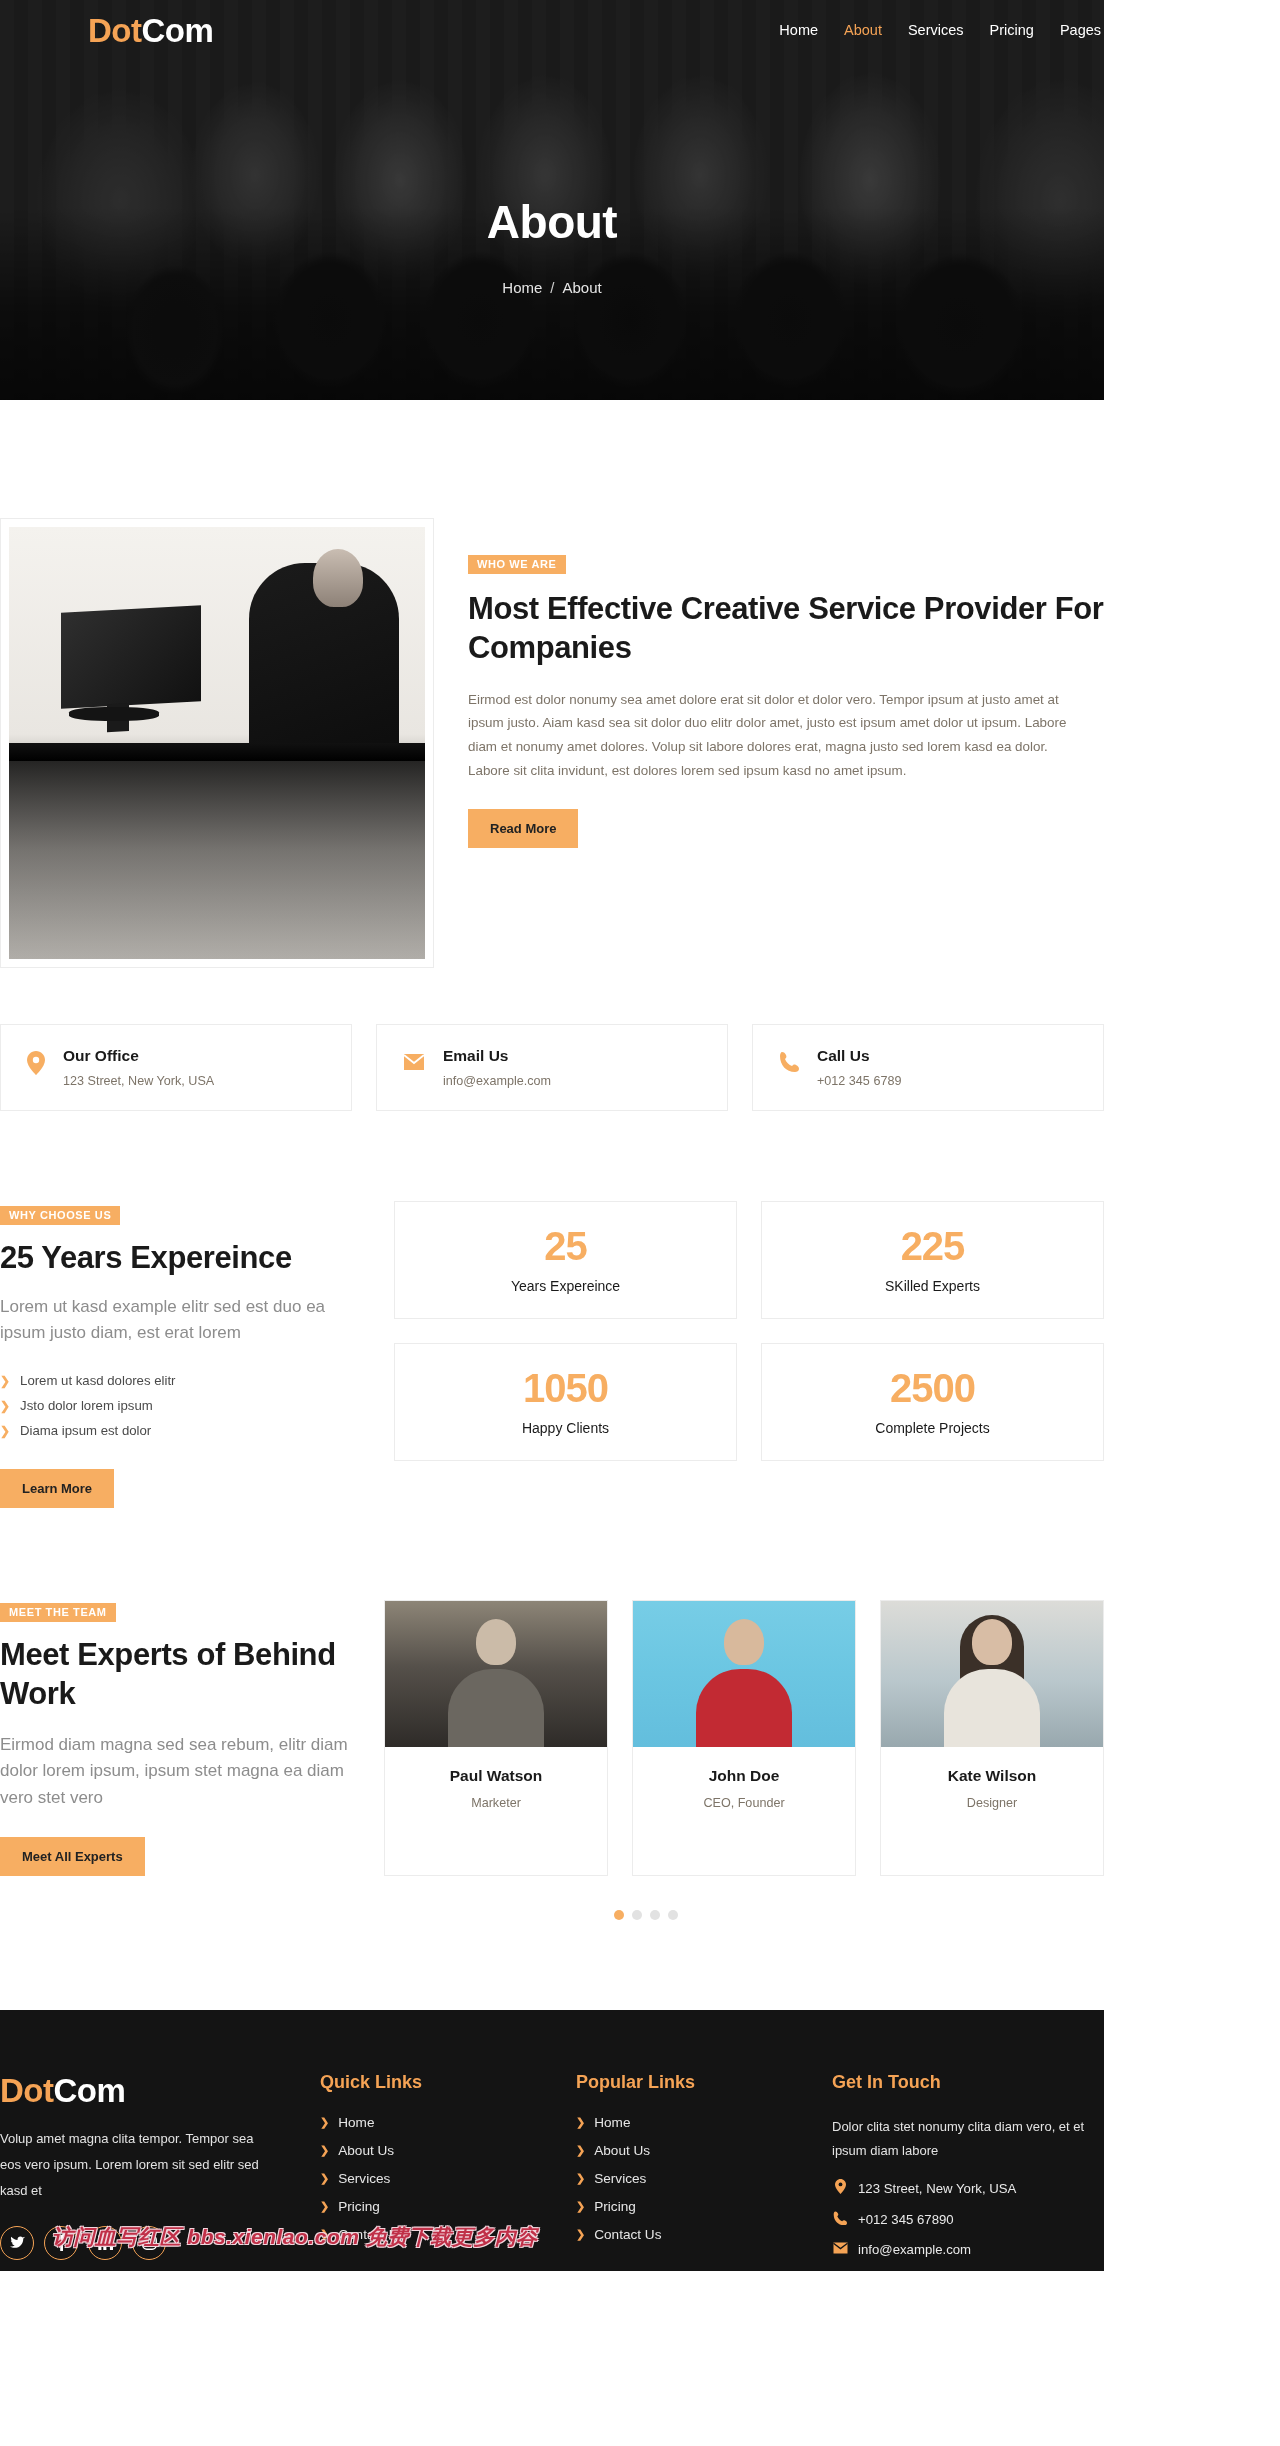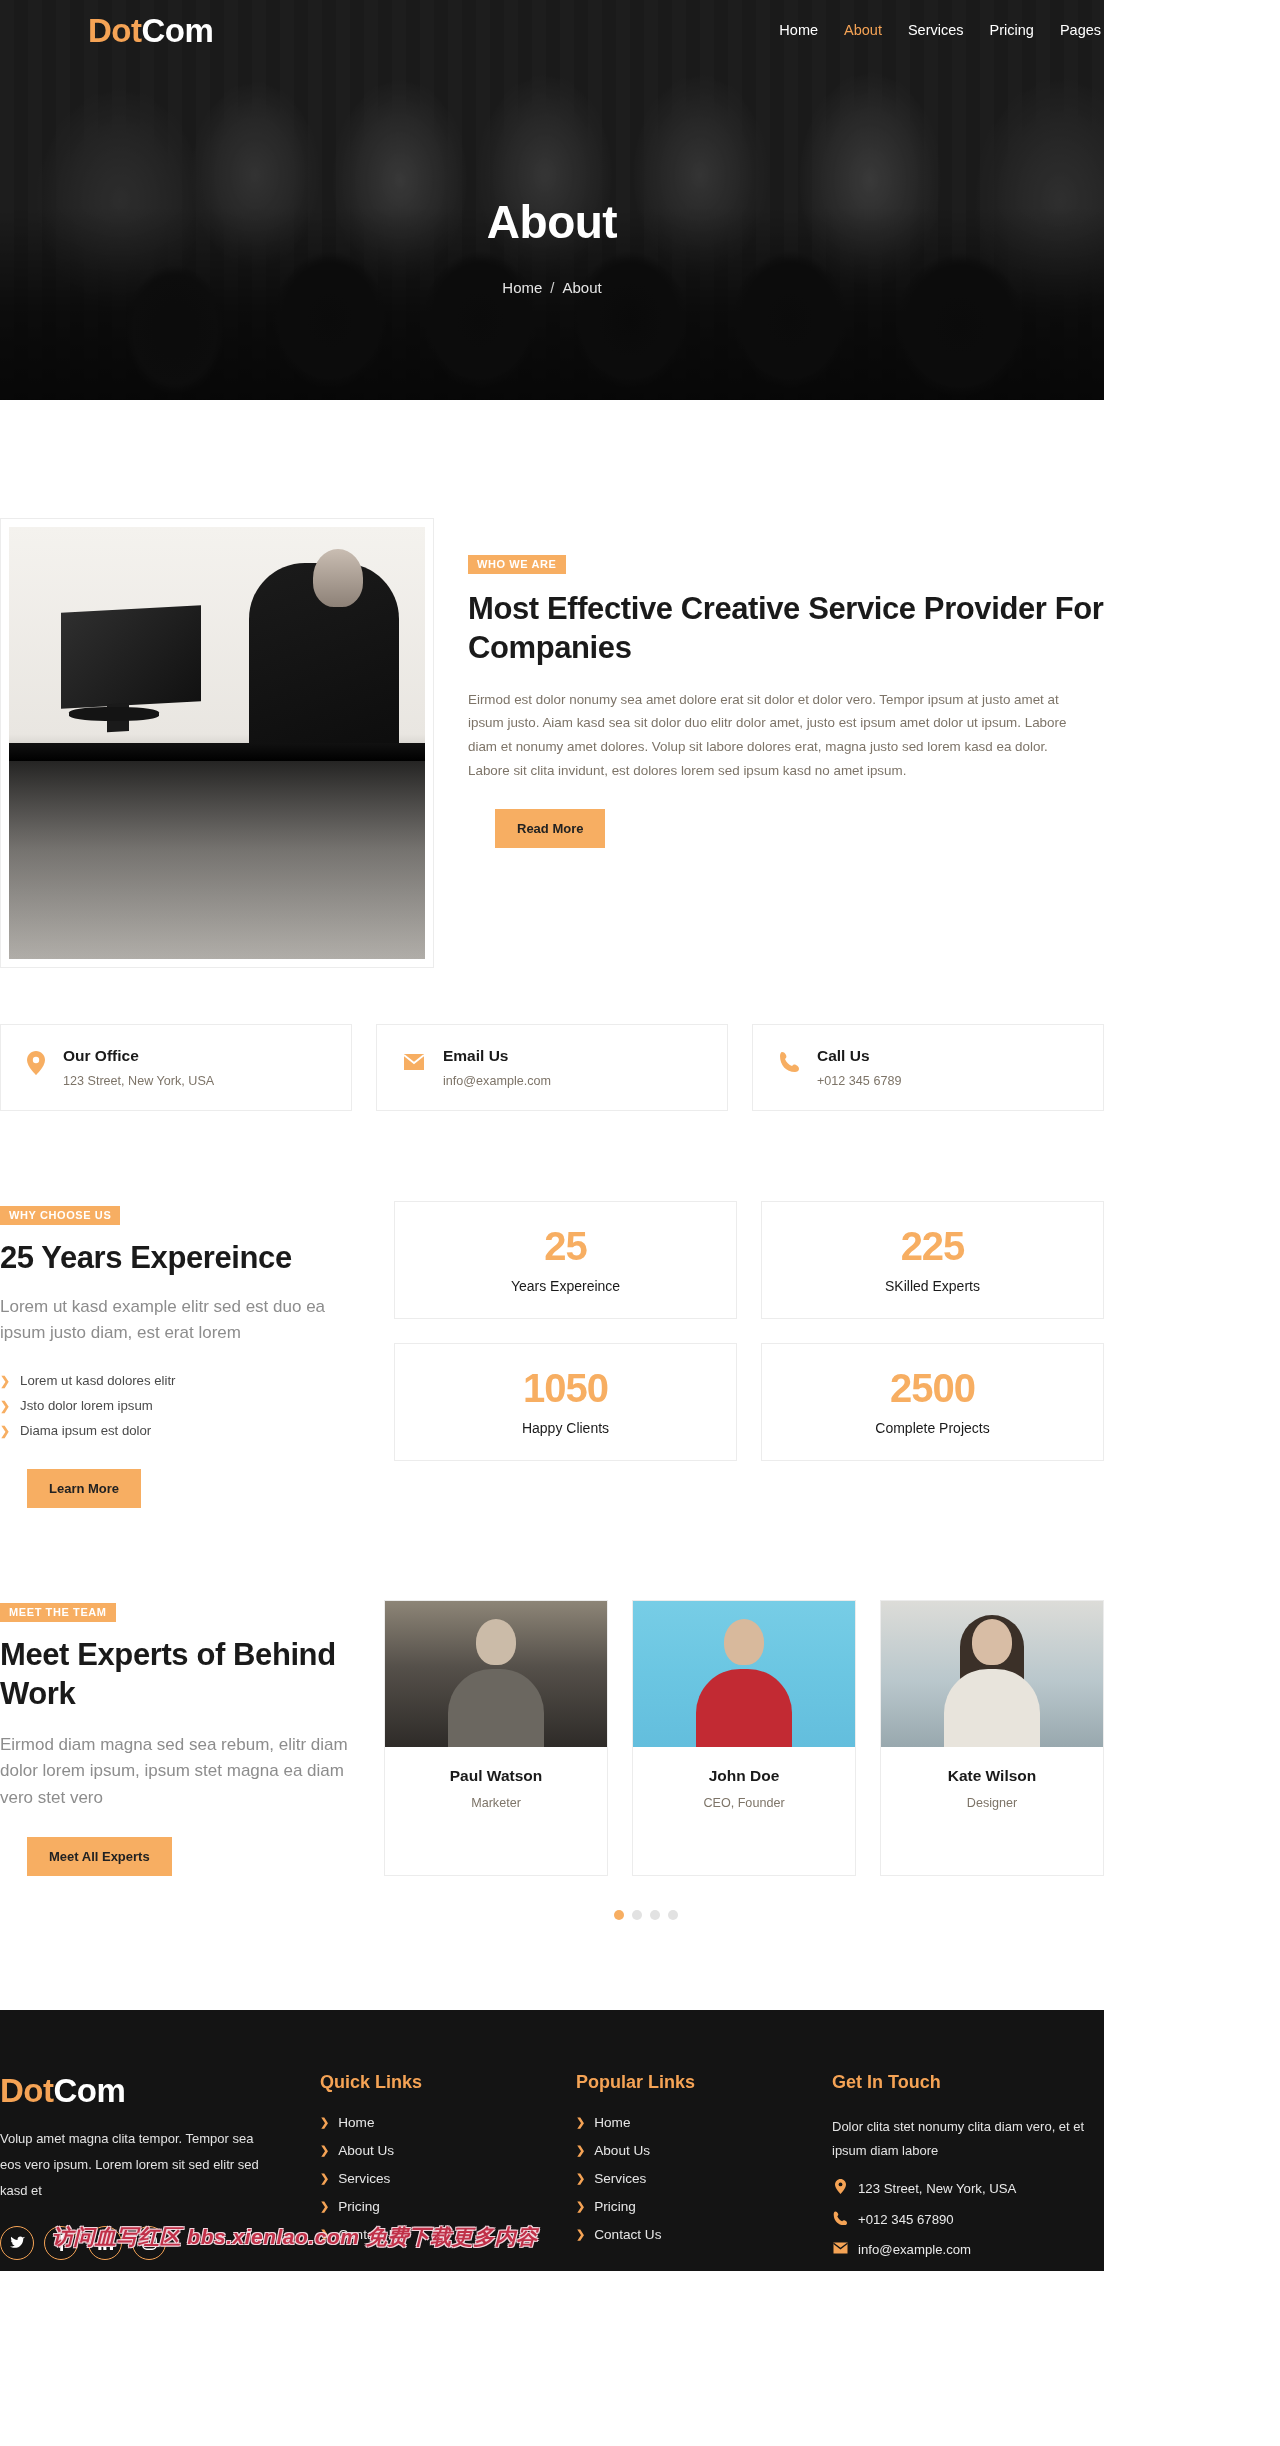--- a/index.html
+++ b/index.html
@@ -82,21 +82,21 @@
     display:inline-block; background:#F7AE62; color:#ffffff;
     font-size:11px; font-weight:bold; letter-spacing:0.6px;
     padding:3px 9px 4px;
   }
   .h2 { font-size:31px; font-weight:bold; color:#1a1a1a; line-height:1.25; letter-spacing:-0.4px; }
   .lead { color:#8d8d8d; font-size:17px; line-height:1.55; }
   .para { color:#7d7468; font-size:13.4px; line-height:1.78; }
   .btn {
     display:inline-block; background:#F7AE62; color:#222222;
     font-size:13px; font-weight:bold; padding:12px 22px; text-decoration:none;
-    border:none; cursor:pointer;margin-left:27px;
+    border:none; cursor:pointer;
   }
 
   
   .about { padding:118px 0 0; }
   .about-row { display:flex; gap:34px; }
   .about-img-wrap {
     width:434px; flex:none; background:#ffffff; border:1px solid #ececec;
     padding:8px;
   }
   .about-img {

